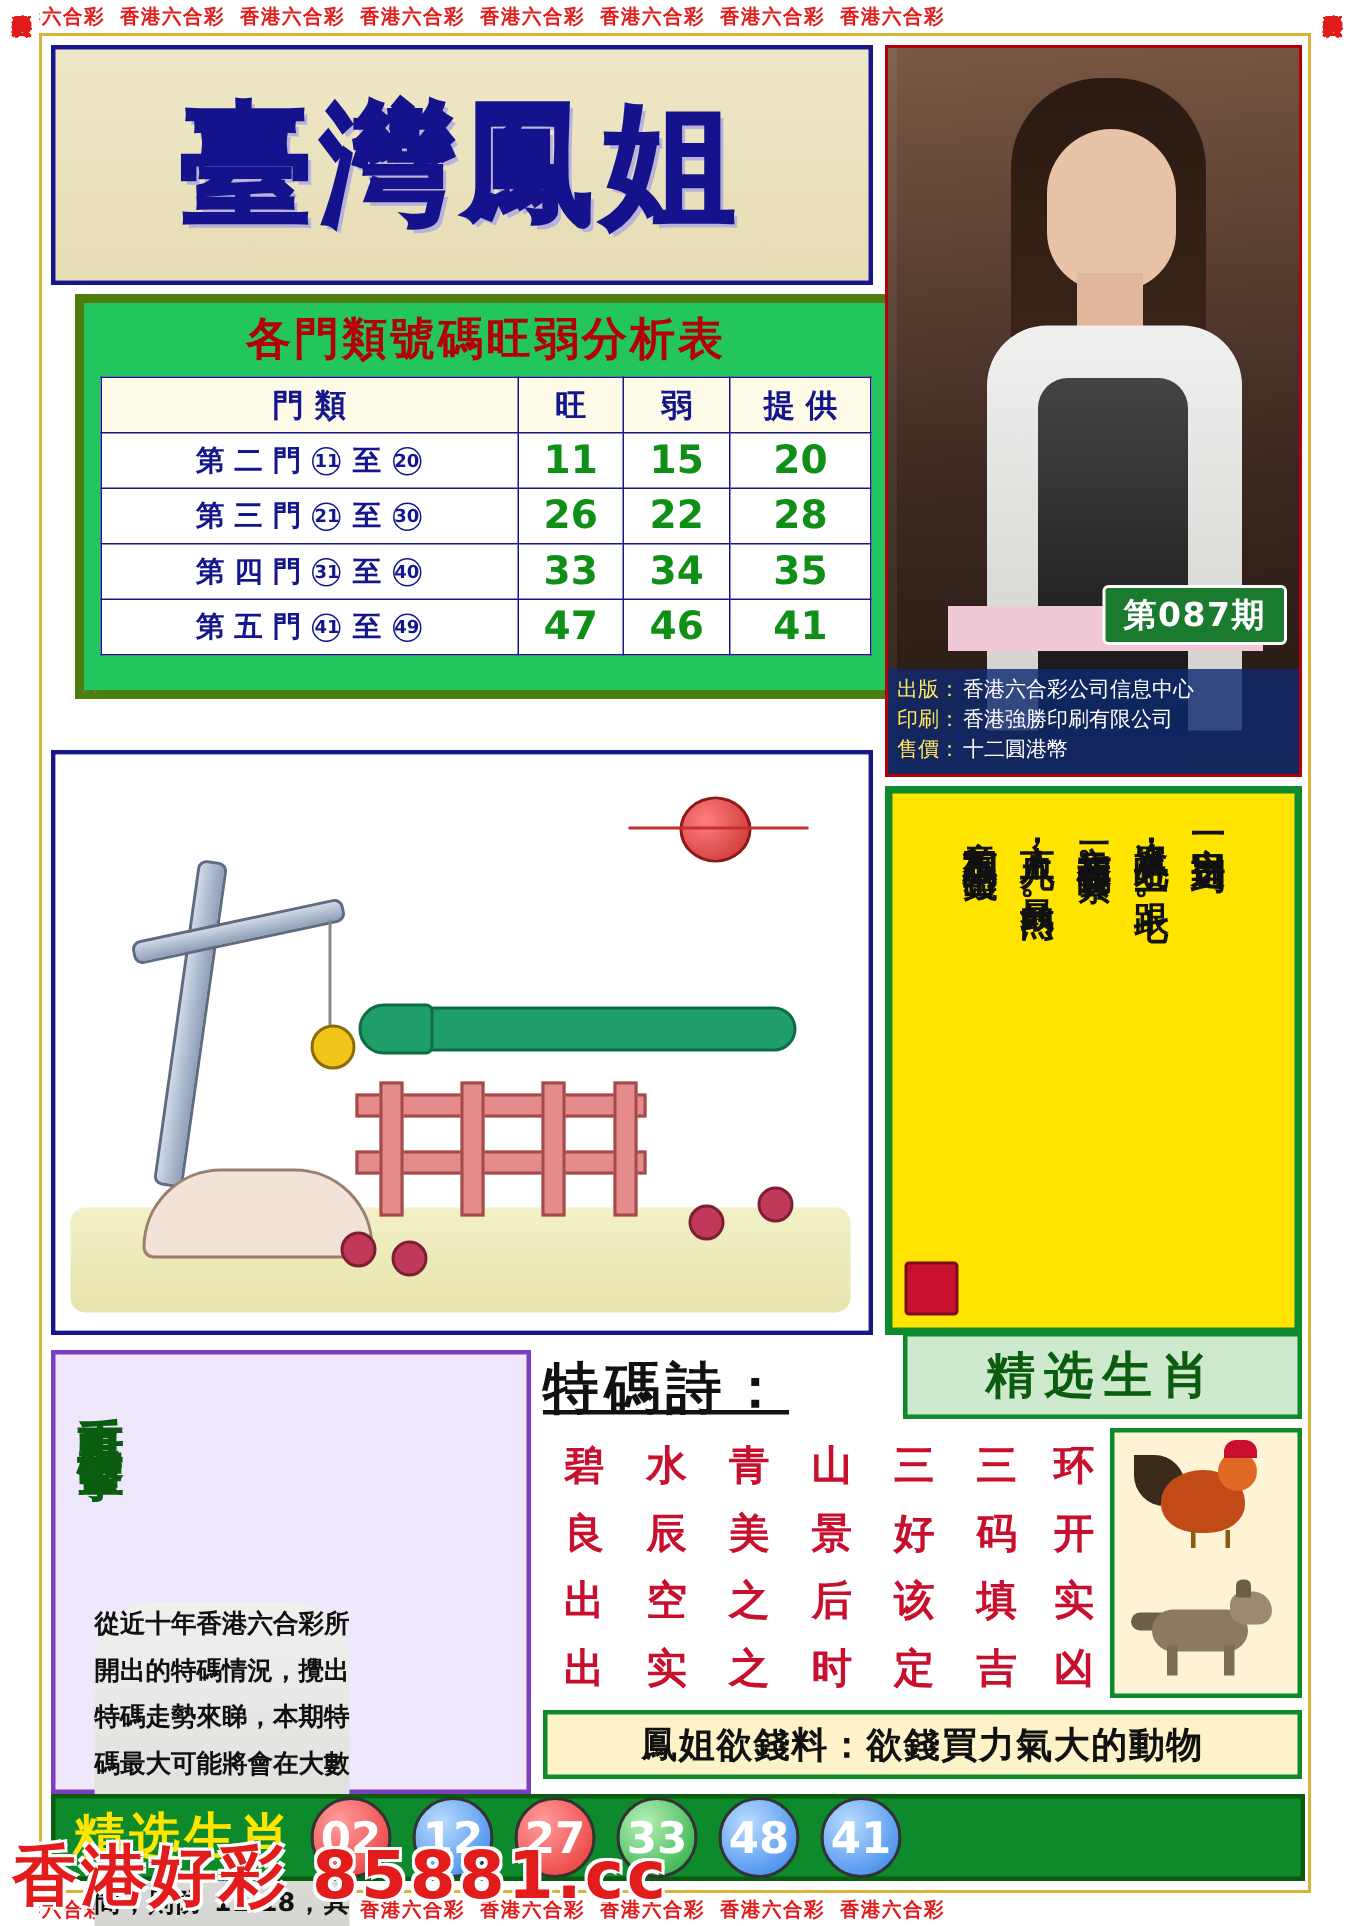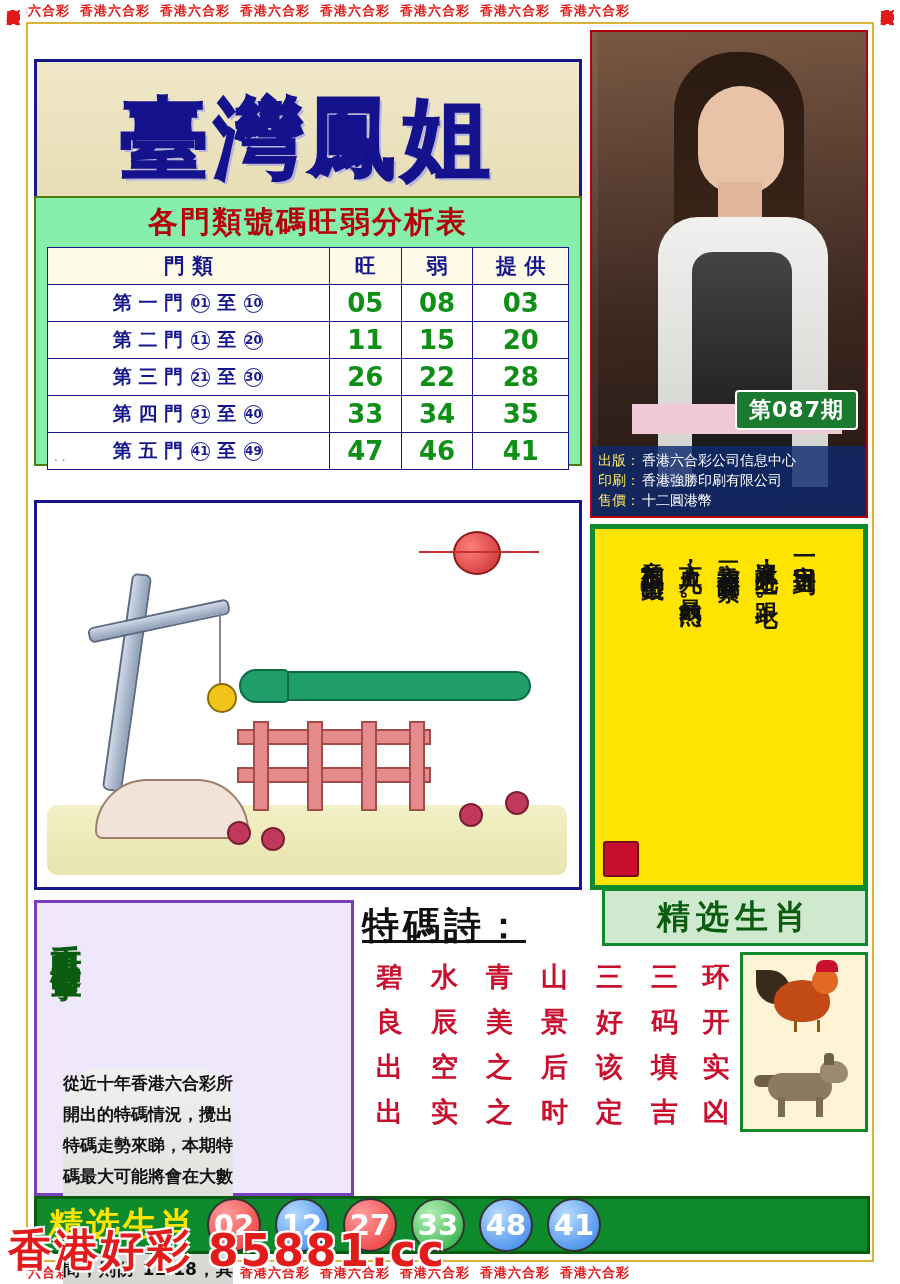--- a/index.html
+++ b/index.html
@@ -44,34 +44,34 @@
     border:2px solid #d8b53a;
     box-sizing:border-box;
   }
 
   
   .title-box{
     position:absolute;left:6px;top:6px;width:548px;height:160px;
     background:linear-gradient(#efe7c8,#e6dcb4);
     border:3px solid #17168a;
     box-sizing:border-box;
-    display:flex;align-items:center;justify-content:center;margin-top:29px;
+    display:flex;align-items:center;justify-content:center;
   }
   .title-text{
     font-family:"DejaVu Sans","Liberation Sans",sans-serif;
     font-size:88px;font-weight:bold;color:#14128c;
     letter-spacing:6px;
     -webkit-text-stroke:2px #14128c;
     text-shadow:3px 3px 0 #b9b3da;
   }
 
   
   .table-box{
-    position:absolute;left:6px;top:172px;width:548px;height:270px;
-    background:#86efac;border:2px solid #4d7c0f;box-sizing:border-box;
+    position:absolute;left:22px;top:172px;width:548px;height:270px;
+    background:#22c55e;border:6px solid #4d7c0f;box-sizing:border-box;
   }
   .table-title{
     text-align:center;font-size:30px;font-weight:bold;color:#b3000a;
     padding:4px 0 2px;letter-spacing:2px;
   }
   table.analysis{
     border-collapse:collapse;width:96%;margin:2px auto 0;
     background:#ffffff;
   }
   table.analysis th,table.analysis td{
@@ -375,31 +375,20 @@
 
     <div class="table-box">
       <div class="table-title">各門類號碼旺弱分析表</div>
       <table class="analysis">
         <tbody>
             <tr>
           <th>門 類</th>
           <th>旺</th>
           <th>弱</th>
           <th>提 供</th>
-        </tr>
-        <tr>
-          <td class="cat">
-            <span>第 一 門</span>
-            <span class="circ">01</span>
-            <span>至</span>
-            <span class="circ">10</span>
-          </td>
-          <td class="num">05</td>
-          <td class="num">08</td>
-          <td class="num">03</td>
         </tr>
         <tr>
           <td class="cat">
             <span>第 二 門</span>
             <span class="circ">11</span>
             <span>至</span>
             <span class="circ">20</span>
           </td>
           <td class="num">11</td>
           <td class="num">15</td>
@@ -564,20 +553,21 @@
       <div class="animal wolf">
         <div class="tailw"></div>
         <div class="bodyw"></div>
         <div class="headw"></div>
         <div class="earw"></div>
         <div class="legw" style="left:24px"></div>
         <div class="legw" style="left:62px"></div>
       </div>
     </div>
 
+    <div class="money">鳳姐欲錢料：欲錢買力氣大的動物</div>
 
     <div class="bottom">
       <div class="lbl">精选生肖</div>
       <div class="balls">
         <div class="ball b-red">02</div>
         <div class="ball b-blue">12</div>
         <div class="ball b-red">27</div>
         <div class="ball b-green">33</div>
         <div class="ball b-blue">48</div>
         <div class="ball b-blue">41</div>

